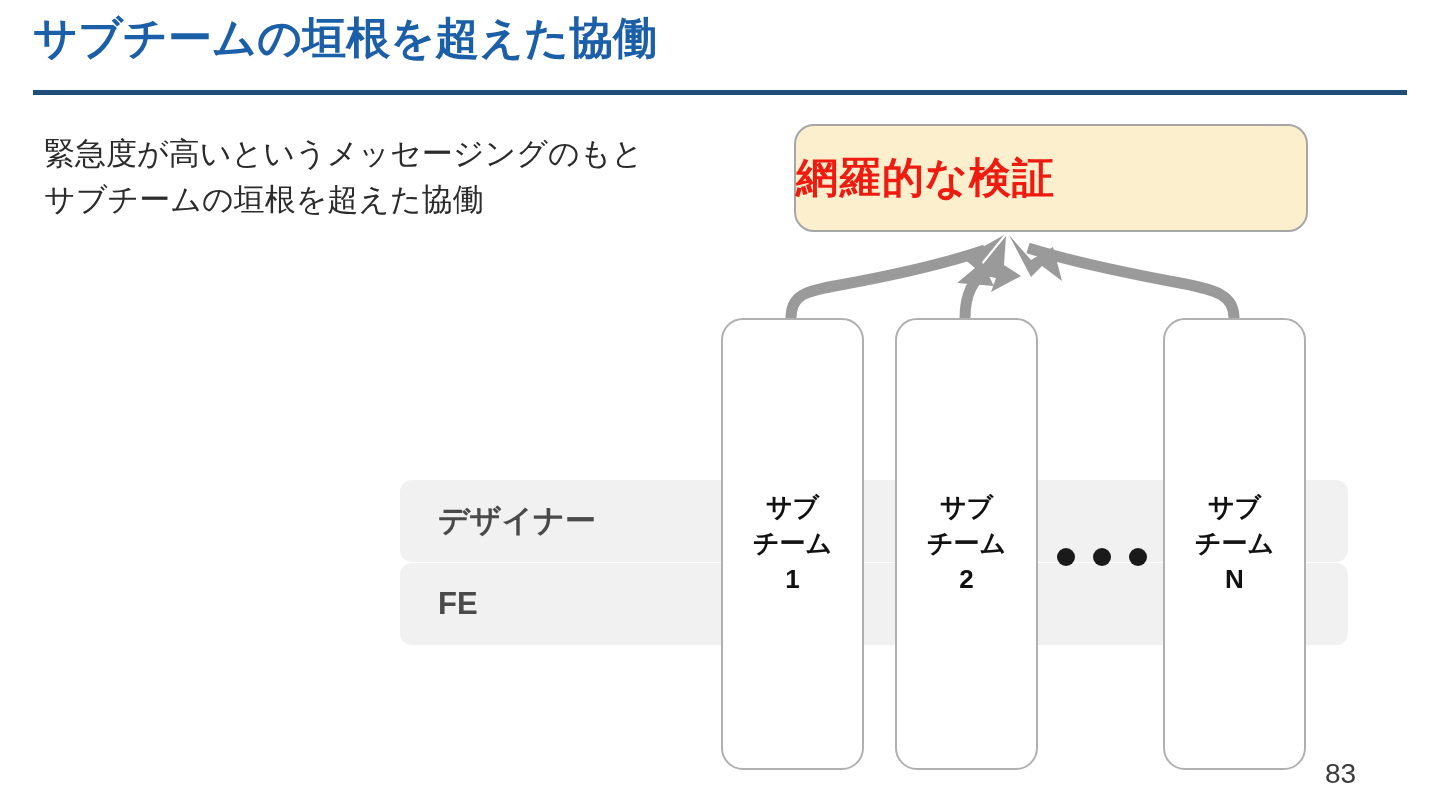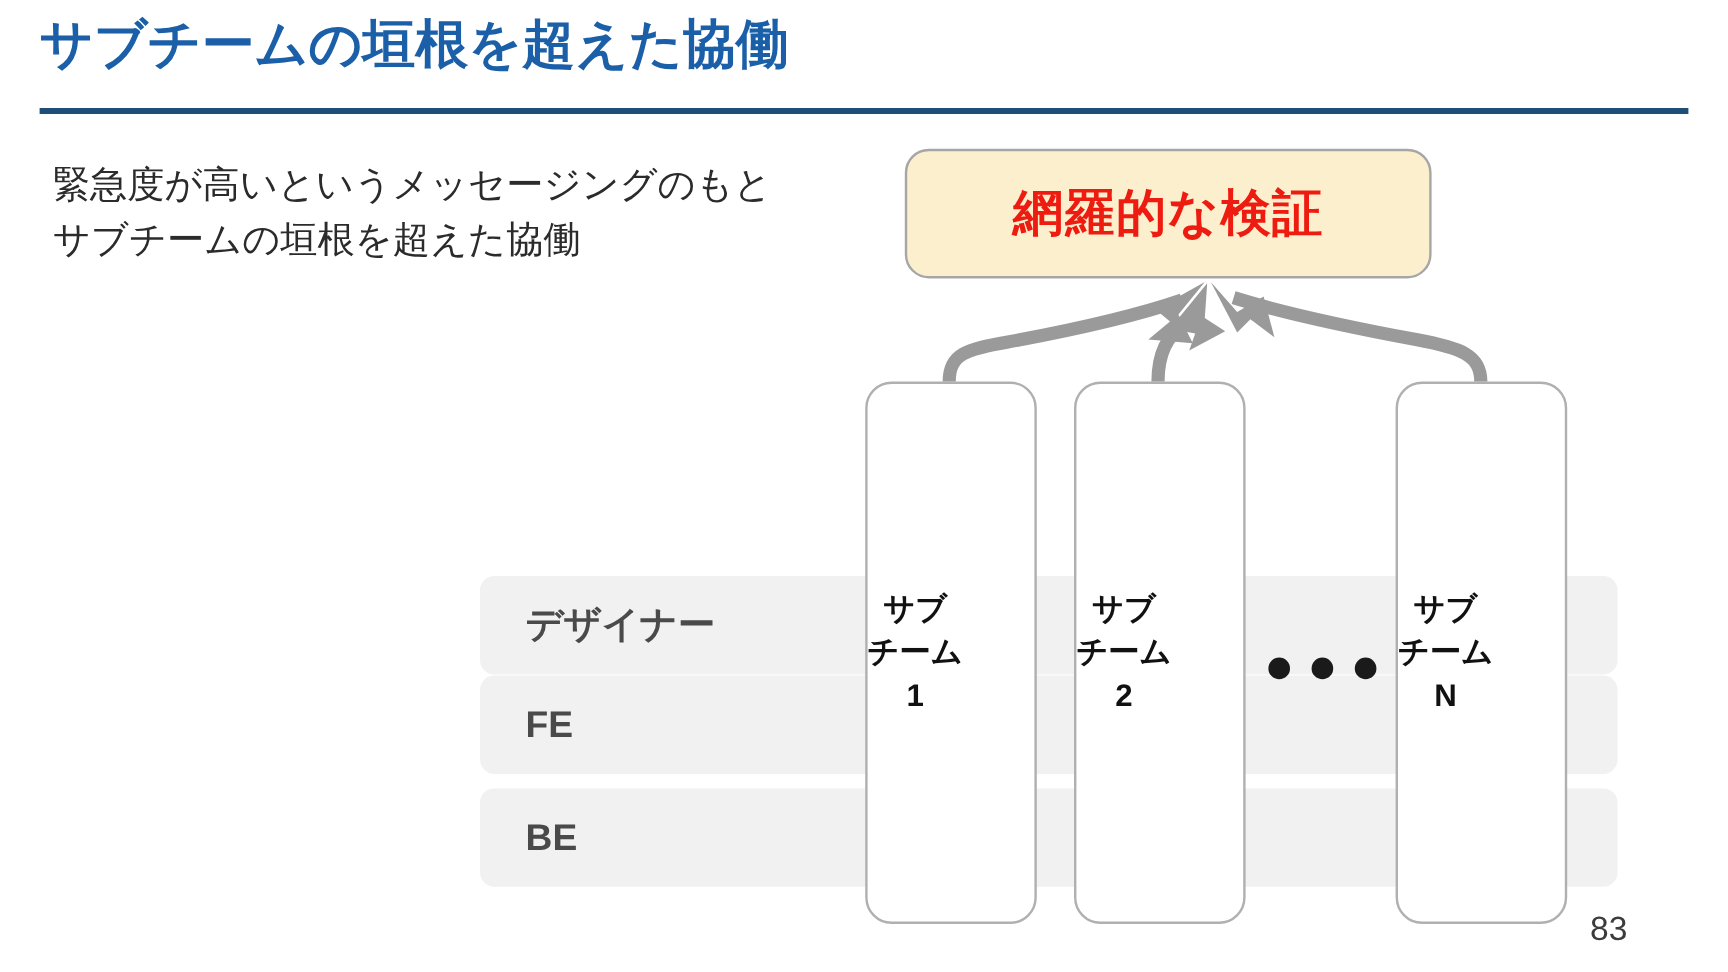--- a/index.html
+++ b/index.html
@@ -75,31 +75,31 @@
     font-size: 31px;
     color: #2B2B2B;
     line-height: 1.48;
     white-space: nowrap;
   }
   #lead div { white-space: nowrap; }
 
   
   #callout {
     position: absolute;
-    left: 754px;
+    left: 794px;
     top: 124px;
-    width: 439px;
+    width: 514px;
     height: 108px;
     background: #FCEFCD;
     border: 2px solid #A6A6A6;
     border-radius: 20px;
     box-sizing: border-box;
     display: flex;
     align-items: center;
-    justify-content: center;
+    justify-content: flex-start;
   }
   #callout-text {
     font-size: 42px;
     font-weight: bold;
     color: #EE1B11;
     letter-spacing: 1px;
     white-space: nowrap;
   }
 
   
@@ -137,21 +137,21 @@
     position: absolute;
     top: 318px;
     width: 143px;
     height: 452px;
     background: #FFFFFF;
     border: 2px solid #B0B0B0;
     border-radius: 22px;
     box-sizing: border-box;
     display: flex;
     align-items: center;
-    justify-content: flex-start;
+    justify-content: center;
   }
   .subteam-text {
     font-size: 26px;
     font-weight: bold;
     color: #111111;
     line-height: 1.38;
     text-align: center;
     white-space: nowrap;
   }
   .subteam-text div { white-space: nowrap; }
@@ -197,23 +197,20 @@
     <div>緊急度が高いというメッセージングのもと</div>
     <div>サブチームの垣根を超えた協働</div>
   </div>
 
   <div class="role-row" style="top:480px">
     <span class="role-label">デザイナー</span>
   </div>
   <div class="role-row" style="top:563px">
     <span class="role-label">FE</span>
   </div>
-  <div class="role-row" style="top:657px">
-    <span class="role-label">BE</span>
-  </div>
 
   <div class="subteam" style="left:721px">
     <div class="subteam-text">
       <div>サブ</div>
       <div>チーム</div>
       <div>1</div>
     </div>
   </div>
   <div class="subteam" style="left:895px">
     <div class="subteam-text">

